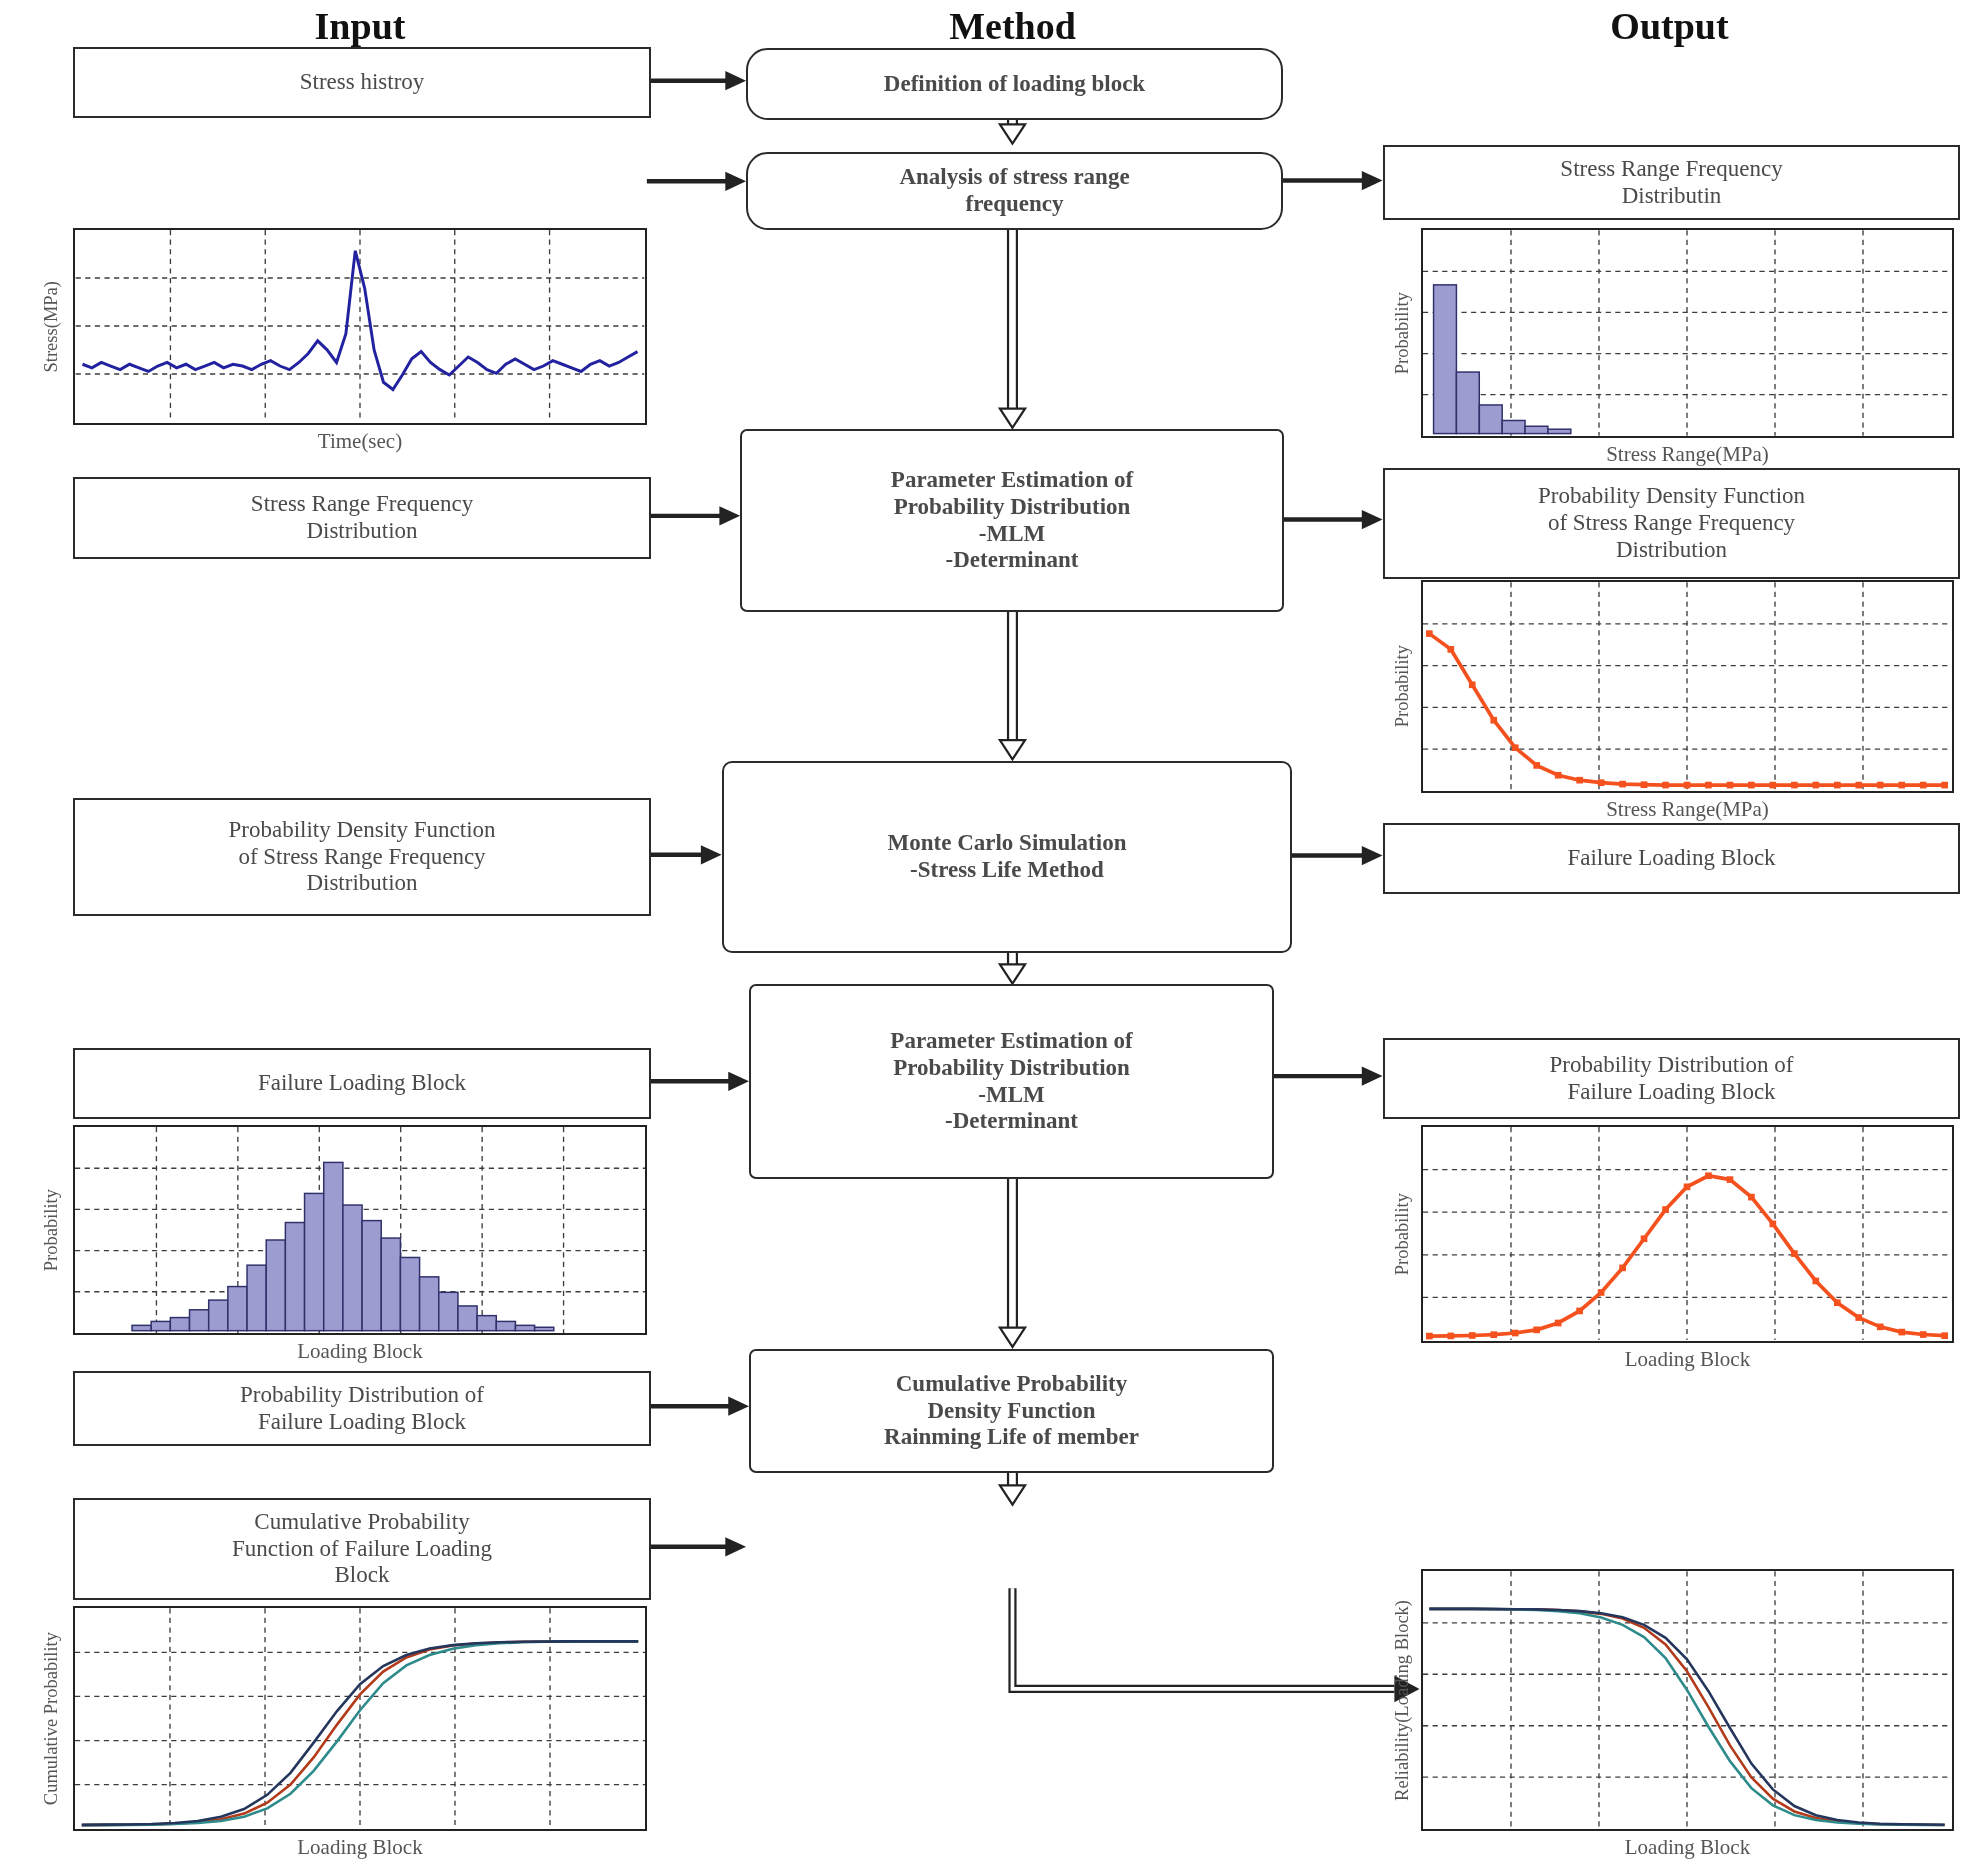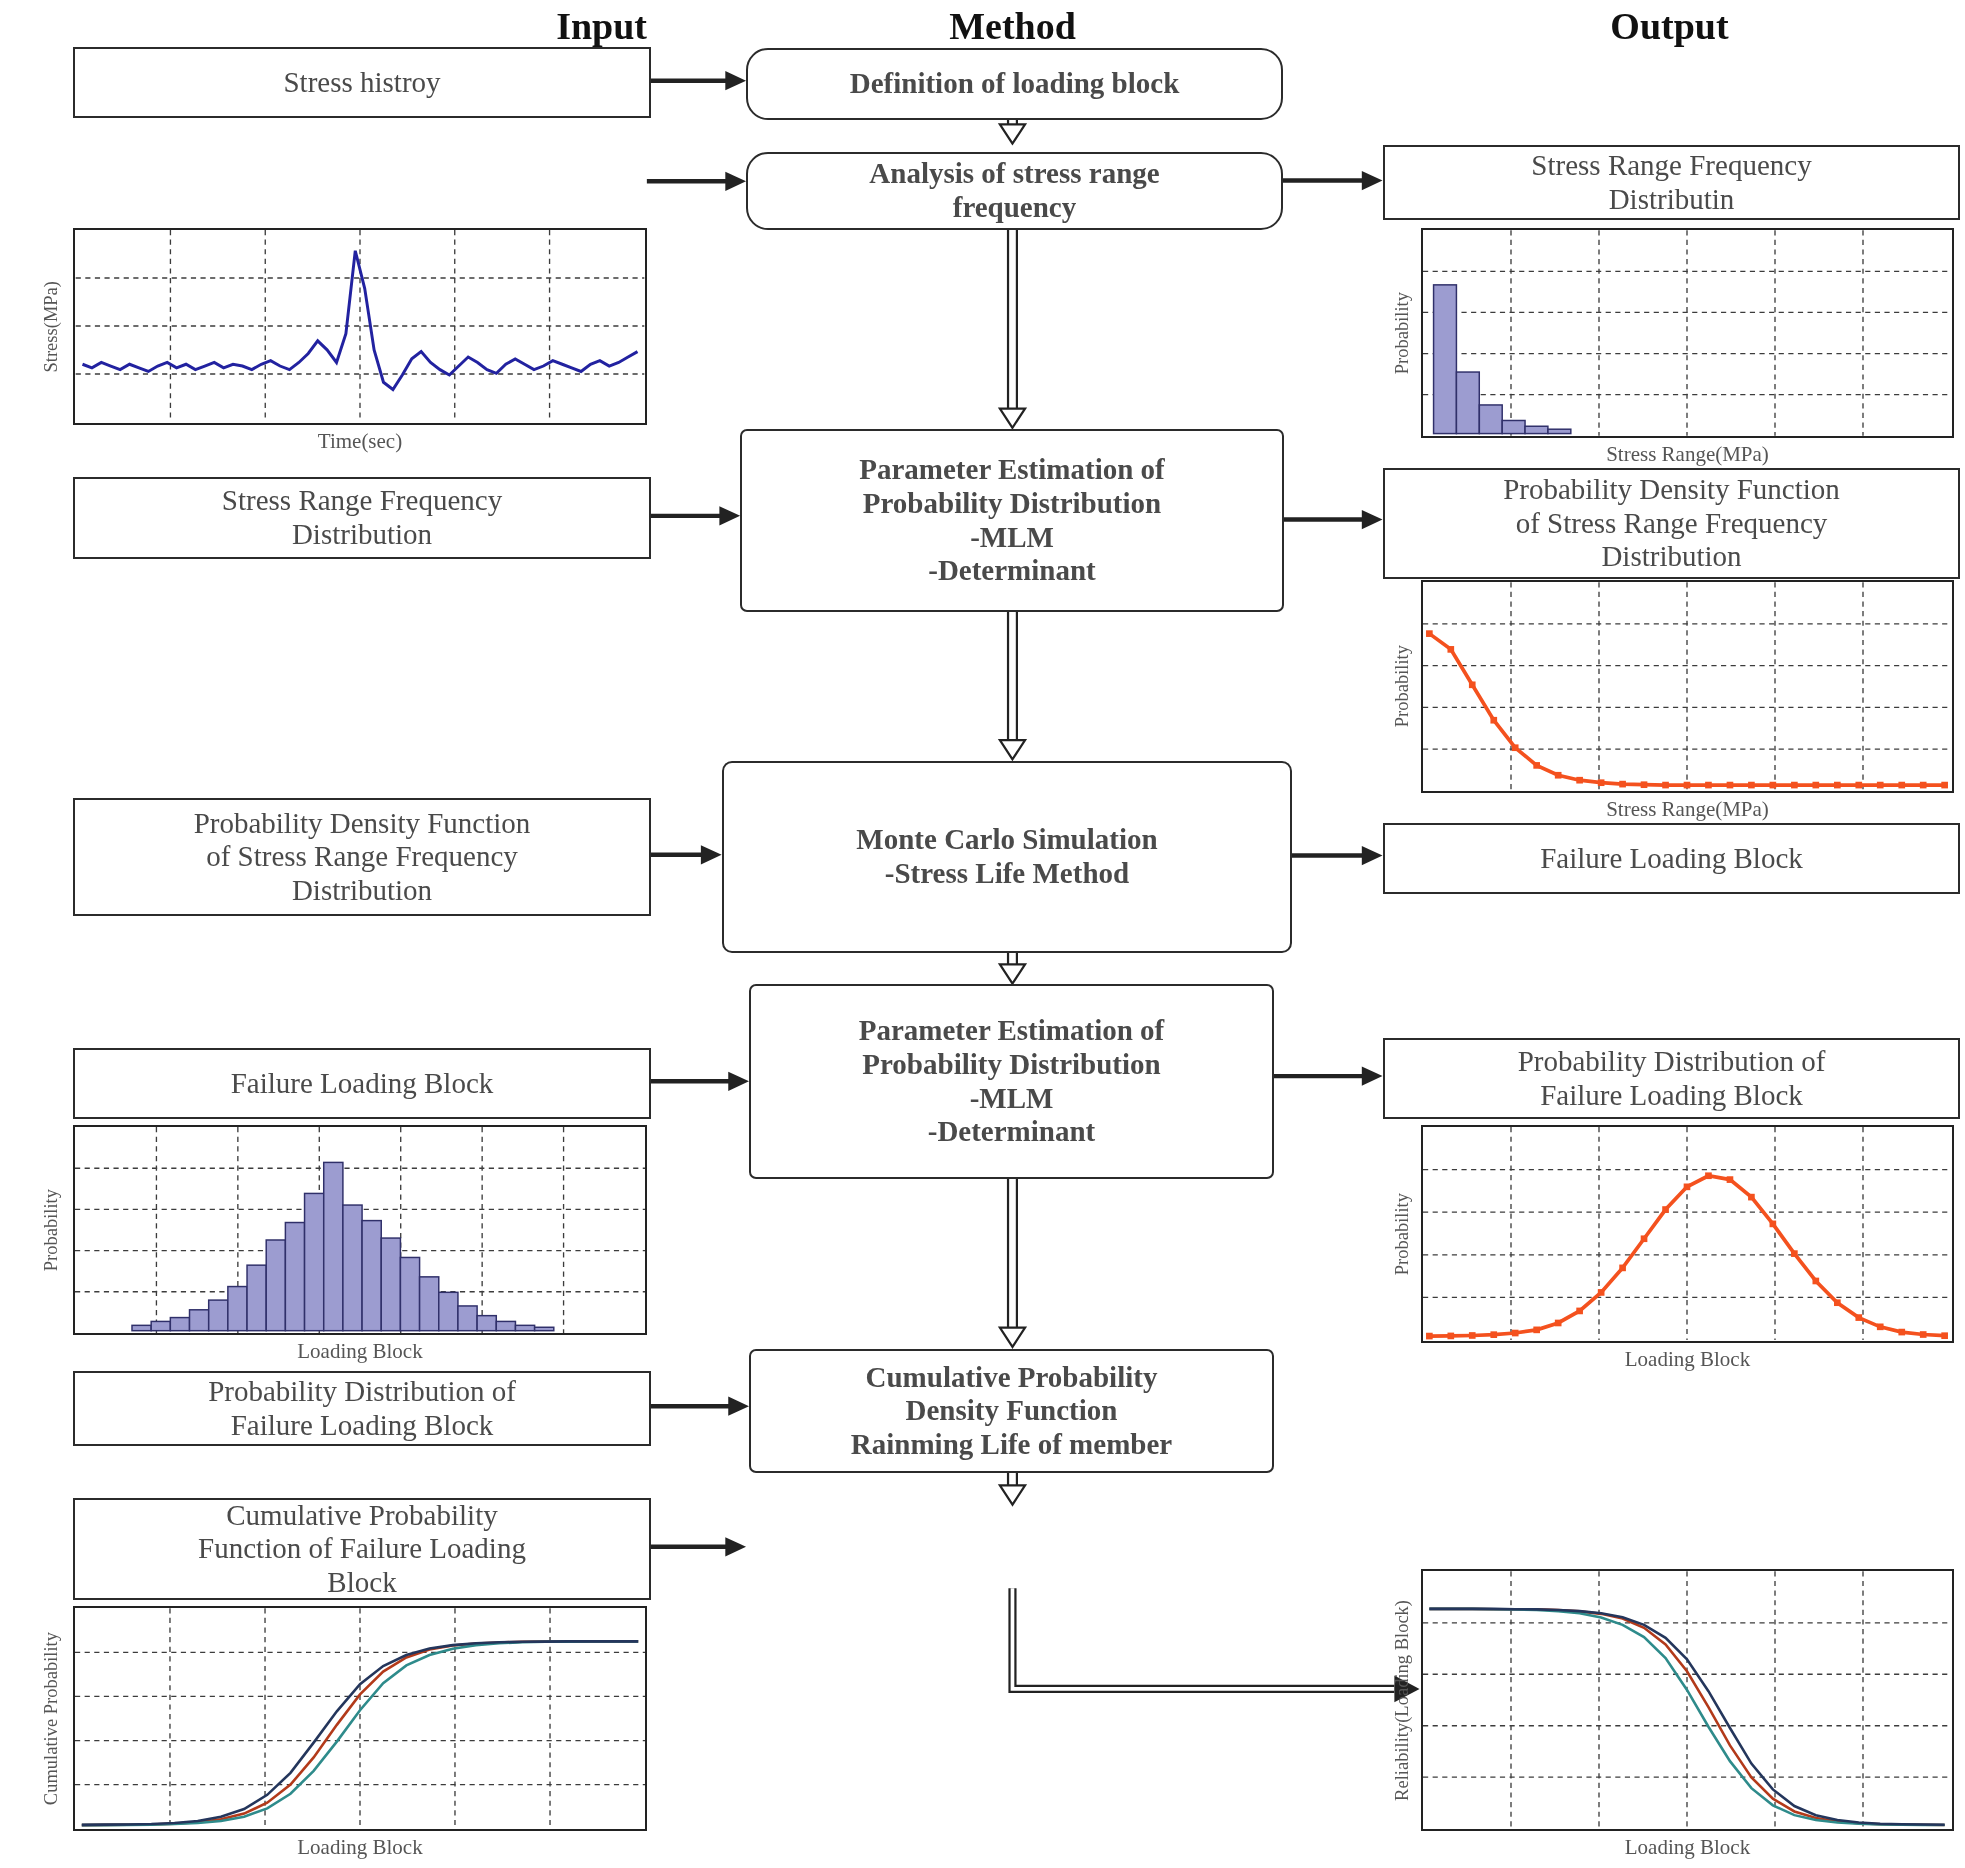--- a/index.html
+++ b/index.html
@@ -6,21 +6,21 @@
   #canvas{
     position:relative;width:1965px;height:1868px;background:#fff;
     font-family:"Liberation Serif","DejaVu Serif",serif;color:#474747;
   }
   .col-header{
     position:absolute;text-align:center;font-size:38px;font-weight:bold;color:#111;
   }
   .box{
     position:absolute;background:#fff;border:2.2px solid #2b2b2b;
     display:flex;align-items:center;justify-content:center;
-    text-align:center;font-size:29px;line-height:1.16;color:#4a4a4a;
+    text-align:center;font-size:23px;line-height:1.16;color:#4a4a4a;
     white-space:pre-line;z-index:2;
   }
   .rounded{border-radius:30px;font-weight:bold;}
   .r30{border-radius:22px;} .r44{border-radius:7px;} .r52{border-radius:38px;} .r60{border-radius:44px;}
   .chart{position:absolute;z-index:2;}
   .chart .ylab{position:absolute;left:0;top:0;bottom:34px;display:flex;align-items:center;justify-content:center;}
   .chart .ylab span{writing-mode:vertical-rl;transform:rotate(180deg);white-space:nowrap;font-size:18.5px;color:#555;}
   .chart .plotwrap{position:absolute;top:0;right:0;bottom:34px;border:2.2px solid #222;background:#fff;overflow:hidden;}
   .chart .xlab{position:absolute;right:0;bottom:0;height:34px;text-align:center;font-size:21px;color:#555;padding-top:4.4px;box-sizing:border-box;}
   .chart-left{left:30px;width:617px;}
@@ -31,21 +31,21 @@
   .chart-right .ylab{width:38px;}
   .chart-right .plotwrap{left:38px;}
   .chart-right .xlab{left:38px;}
   #overlay{position:absolute;left:0;top:0;z-index:1;pointer-events:none;}
 </style>
 </head>
 <body>
 
 <div id="canvas">
 
-  <div class="col-header" style="left:73px;top:4.4px;width:574px;text-align:right;">Input</div>
+  <div class="col-header" style="left:73px;top:4.4px;width:574px;">Input</div>
   <div class="col-header" style="left:1383px;top:4.4px;width:573px;">Output</div>
   <div class="col-header" style="left:746px;top:4.4px;width:533px;">Method</div>
 
   <div class="box" style="left:73px;top:47px;width:574px;height:67px;">Stress histroy</div>
   <div class="box" style="left:73px;top:477px;width:574px;height:78px;">Stress Range Frequency
 Distribution</div>
   <div class="box" style="left:73px;top:798px;width:574px;height:114px;">Probability Density Function
 of Stress Range Frequency
 Distribution</div>
   <div class="box" style="left:73px;top:1048px;width:574px;height:67px;">Failure Loading Block</div>

